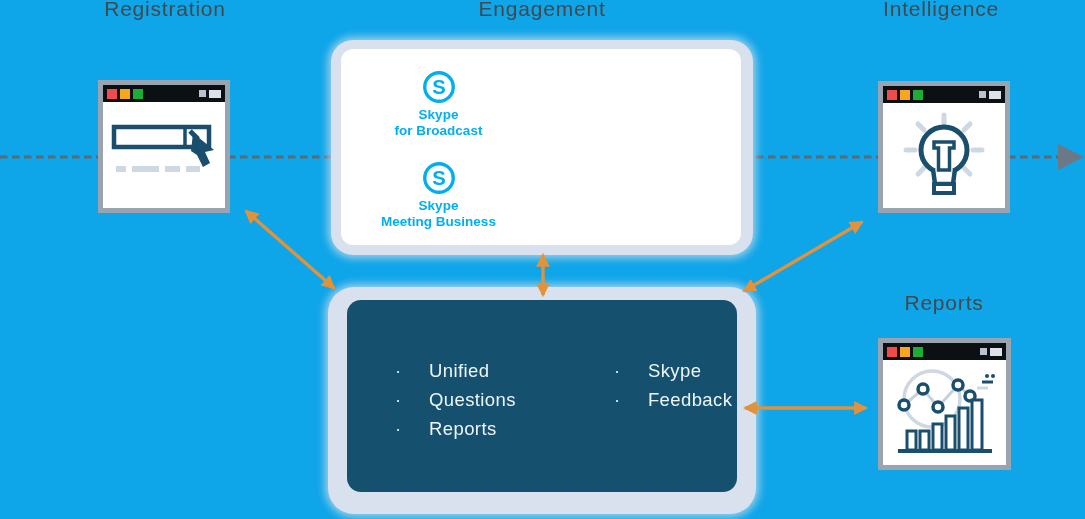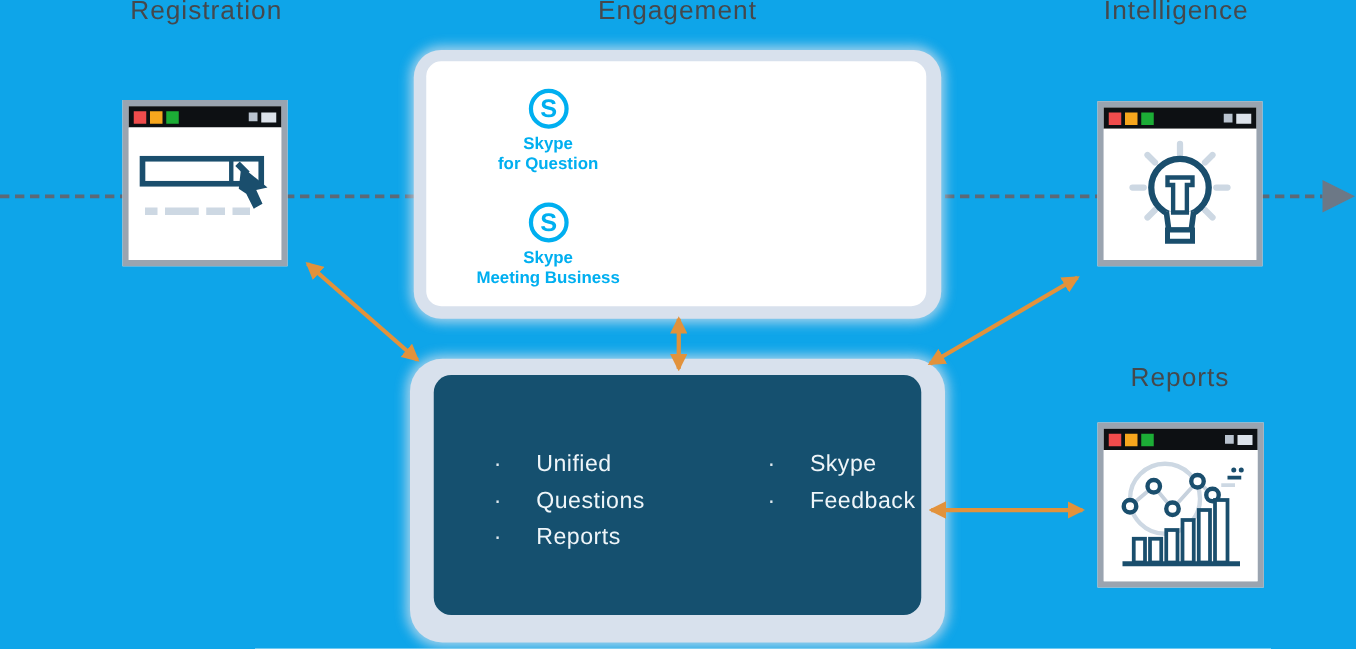--- a/index.html
+++ b/index.html
@@ -182,21 +182,21 @@
 
   <div class="halo halo-engagement">
     <div class="card-white">
       <div class="eng-left">
         <div class="skype-app">
           <svg width="36" height="36" viewBox="0 0 48 48">
             <circle cx="24" cy="24" r="19" fill="#ffffff" stroke="#00aff0" stroke-width="4.5"></circle>
             <text x="24" y="33" text-anchor="middle" font-family="Liberation Sans, sans-serif" font-size="27" font-weight="700" fill="#00aff0">S</text>
           </svg>
           <span class="skype-name">Skype</span>
-          <span class="skype-sub">for Question</span>
+          <span class="skype-sub">for Broadcast</span>
         </div>
         <div class="skype-app">
           <svg width="36" height="36" viewBox="0 0 48 48">
             <circle cx="24" cy="24" r="19" fill="#ffffff" stroke="#00aff0" stroke-width="4.5"></circle>
             <text x="24" y="33" text-anchor="middle" font-family="Liberation Sans, sans-serif" font-size="27" font-weight="700" fill="#00aff0">S</text>
           </svg>
           <span class="skype-name">Skype</span>
           <span class="skype-sub">Meeting Business</span>
         </div>
       </div>

